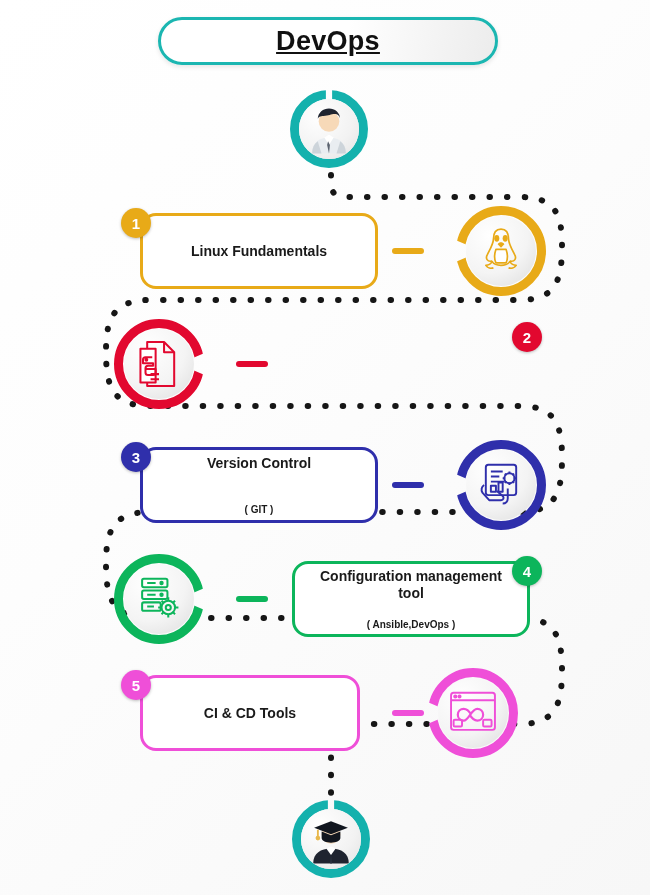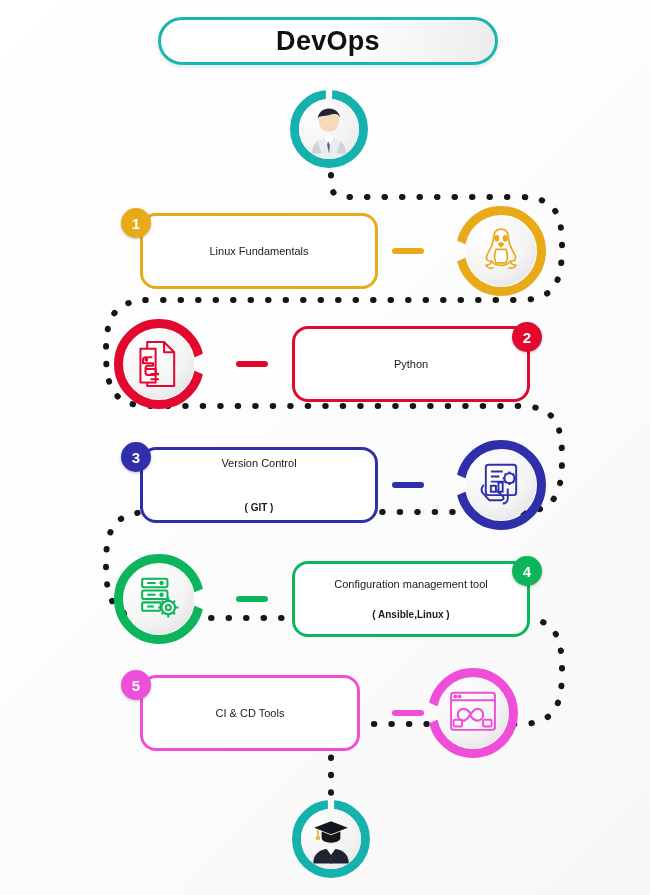--- a/index.html
+++ b/index.html
@@ -27,21 +27,21 @@
     position: absolute; left: 158px; top: 17px;
     width: 340px; height: 48px;
     border: 3px solid #1bb6b1;
     border-radius: 26px;
     background: linear-gradient(100deg,#ffffff 55%,#ececec 100%);
     display: flex; align-items: center; justify-content: center;
     z-index: 6;
     box-shadow: 0 2px 5px rgba(0,0,0,.10);
   }
   #title-pill span {
-    font-size: 27px; font-weight: bold; color: #111; letter-spacing: .3px;
+    font-size: 27px; font-weight: bold; color: #111; letter-spacing: .3px; text-decoration: underline;
   }
 
   
   .avatar-ring {
     position: absolute; z-index: 6;
     width: 78px; height: 78px; border-radius: 50%;
   }
   .avatar-ring .ring {
     position: absolute; inset: 0; border-radius: 50%;
     border: 9px solid #14b1ad;
@@ -59,21 +59,21 @@
   .step { position: absolute; z-index: 5; height: 96px; }
   .card {
     position: absolute; top: 10px;
     height: 76px;
     border: 3px solid; border-radius: 16px;
     background: #fff;
     display: flex; flex-direction: column;
     align-items: center; justify-content: center;
     text-align: center; padding: 0 14px;
   }
-  .card .lbl { font-size: 11px; font-weight: normal; color: #1a1a1a; line-height: 1.15; }
+  .card .lbl { font-size: 14px; font-weight: bold; color: #1a1a1a; line-height: 1.15; }
   .card .sub { font-size: 10px; font-weight: bold; color: #1a1a1a; margin-top: 18px; }
 
   .badge {
     position: absolute;
     width: 30px; height: 30px; border-radius: 50%;
     display: flex; align-items: center; justify-content: center;
     color: #fff; font-size: 15px; font-weight: bold;
     box-shadow: 0 1px 3px rgba(0,0,0,.25);
     z-index: 7;
   }
@@ -150,23 +150,20 @@
         <div class="icon-ring" style="left: 456px;">
           <div class="arc gap-left" style="border-color: rgb(232, 170, 24);"></div>
           <div class="disc">
             <svg style="color:#e8aa18">
               <use href="#ic-linux-penguin-icon"></use>
             </svg>
           </div>
         </div>
       </div>
       <div class="step" style="top: 316px; left: 0px; width: 650px;">
-        <div class="card" style="left: 292px; width: 238px; border-color: rgb(226, 8, 47);">
-          <div class="lbl">Python</div>
-        </div>
         <div class="badge" style="left: 512px; top: 6px; background: rgb(226, 8, 47);">2</div>
         <div class="stub" style="left: 236px; background: rgb(226, 8, 47);"></div>
         <div class="icon-ring" style="left: 114px;">
           <div class="arc gap-right" style="border-color: rgb(226, 8, 47);"></div>
           <div class="disc">
             <svg style="color:#e2082f">
               <use href="#ic-python-file-icon"></use>
             </svg>
           </div>
         </div>
@@ -183,21 +180,21 @@
           <div class="disc">
             <svg style="color:#2f2fab">
               <use href="#ic-version-control-icon"></use>
             </svg>
           </div>
         </div>
       </div>
       <div class="step" style="top: 551px; left: 0px; width: 542px;">
         <div class="card" style="left: 292px; width: 238px; border-color: rgb(12, 181, 91);">
           <div class="lbl">Configuration management tool</div>
-          <div class="sub">( Ansible,Linux )</div>
+          <div class="sub">( Ansible,DevOps )</div>
         </div>
         <div class="badge" style="left: 512px; top: 5px; background: rgb(12, 181, 91);">4</div>
         <div class="stub" style="left: 236px; background: rgb(12, 181, 91);"></div>
         <div class="icon-ring" style="left: 114px;">
           <div class="arc gap-right" style="border-color: rgb(12, 181, 91);"></div>
           <div class="disc">
             <svg style="color:#0cb55b">
               <use href="#ic-config-server-gear-icon"></use>
             </svg>
           </div>

